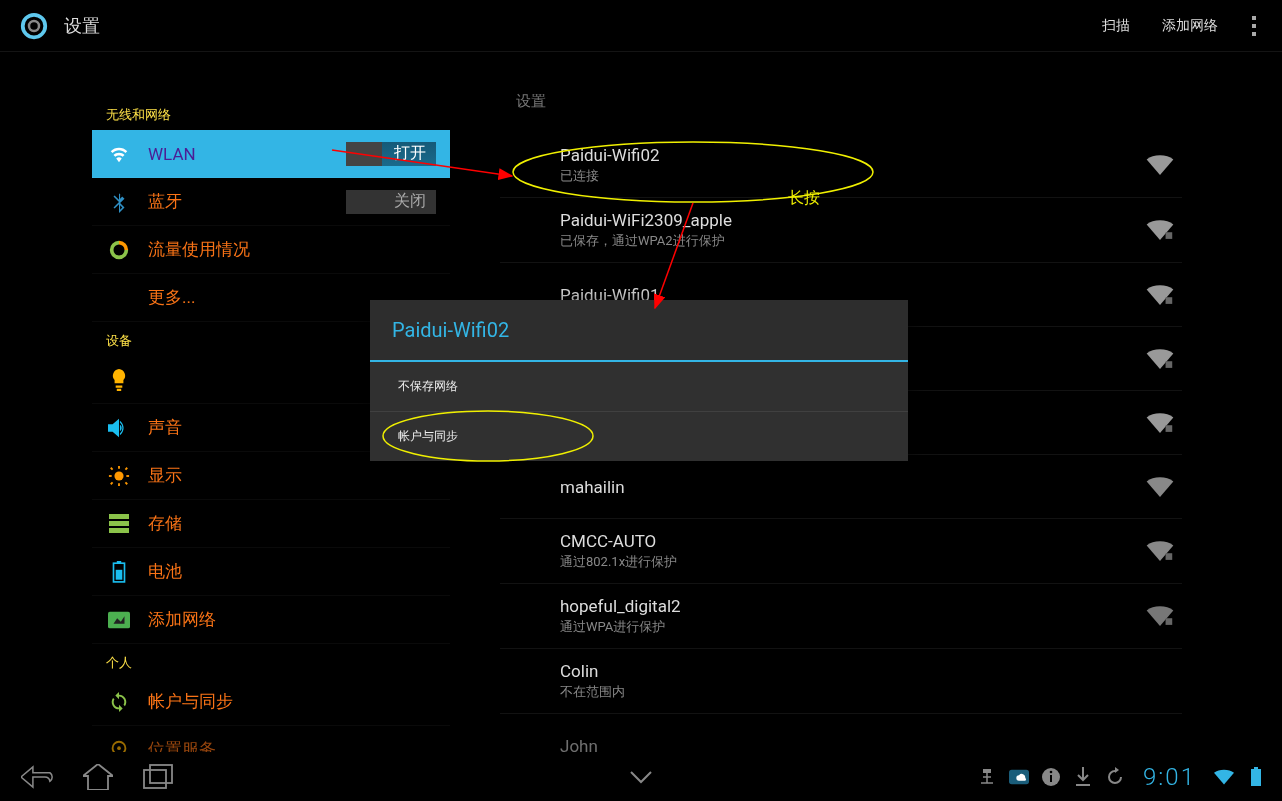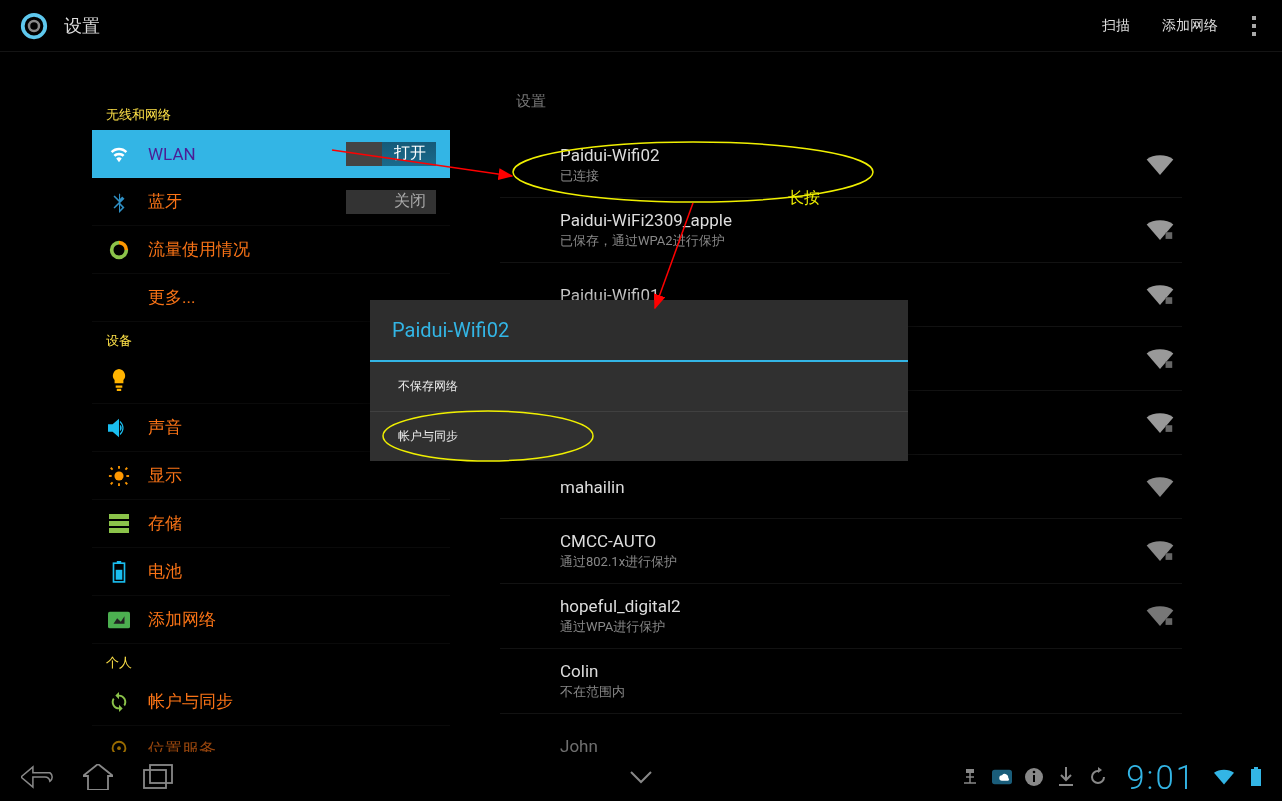--- a/index.html
+++ b/index.html
@@ -146,21 +146,21 @@
   background: #000;
   display: flex;
   align-items: center;
   padding: 0 8px;
 }
 .nav-btn { width: 60px; height: 48px; display: flex; align-items:center; justify-content:center; cursor:pointer;}
 .nav-spacer { flex: 1; }
 .nav-center { position:absolute; left:50%; transform:translateX(-50%); display:flex;}
 .status-icons { display: flex; align-items: center; gap: 12px; padding-right: 8px;}
 .status-icon { width: 20px; height: 20px; display:flex;align-items:center;justify-content:center; cursor:pointer;}
-.clock { color: #33b5e5; font-size: 33px; font-weight: 300; margin: 0 6px; letter-spacing: 2px;}
+.clock { color: #33b5e5; font-size: 24px; font-weight: 300; margin: 0 6px; letter-spacing: 2px;}
 
 
 .annotation-layer {
   position: absolute;
   top: 0; left: 0;
   width: 1282px; height: 801px;
   pointer-events: none;
   z-index: 20;
 }
 

